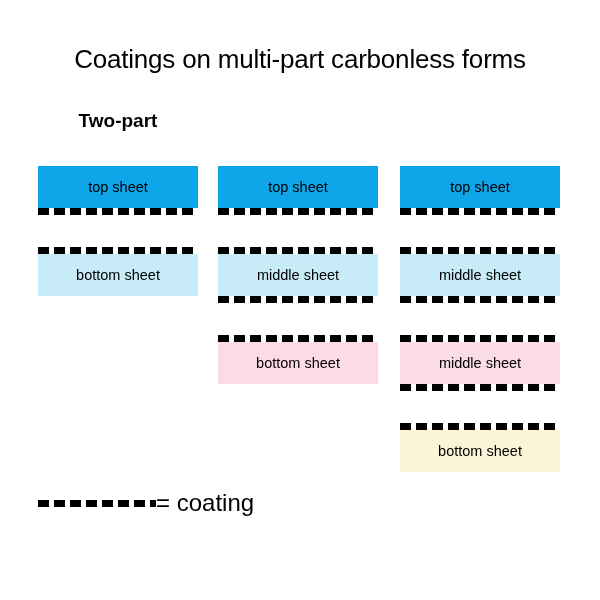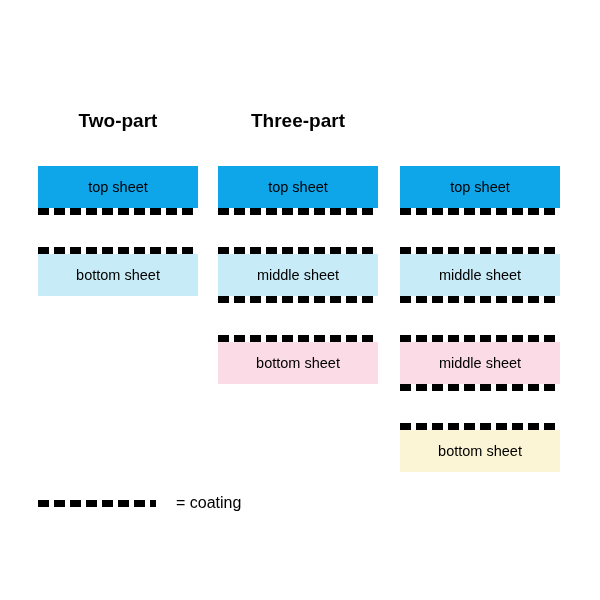--- a/index.html
+++ b/index.html
@@ -131,30 +131,31 @@
     height: 7px;
     background-image: repeating-linear-gradient(
       to right,
       #000000 0px,
       #000000 11px,
       rgba(0,0,0,0) 11px,
       rgba(0,0,0,0) 16px
     );
   }
   .legend-label {
-    margin-left: 20px;
-    font-size: 16px;
+    margin-left: 0;
+    font-size: 24px;
     white-space: nowrap;
   }
 </style>
 </head>
 <body>
 
 <div id="diagram">
 
+  <div class="title">Coatings on multi-part carbonless forms</div>
 
   <div class="columns">
 
     <div class="column col-0">
       <div class="col-header">Two-part</div>
       <div class="stack">
 
         <div class="unit">
           <div class="sheet gray">
             <span>top sheet</span>
@@ -166,21 +167,20 @@
           <div class="coating above"></div>
           <div class="sheet blue">
             <span>bottom sheet</span>
           </div>
         </div>
 
       </div>
     </div>
 
     <div class="column col-1">
-      <div class="col-header">Three-part</div>
       <div class="stack">
 
         <div class="unit">
           <div class="sheet gray">
             <span>top sheet</span>
           </div>
           <div class="coating below"></div>
         </div>
 
         <div class="unit">

